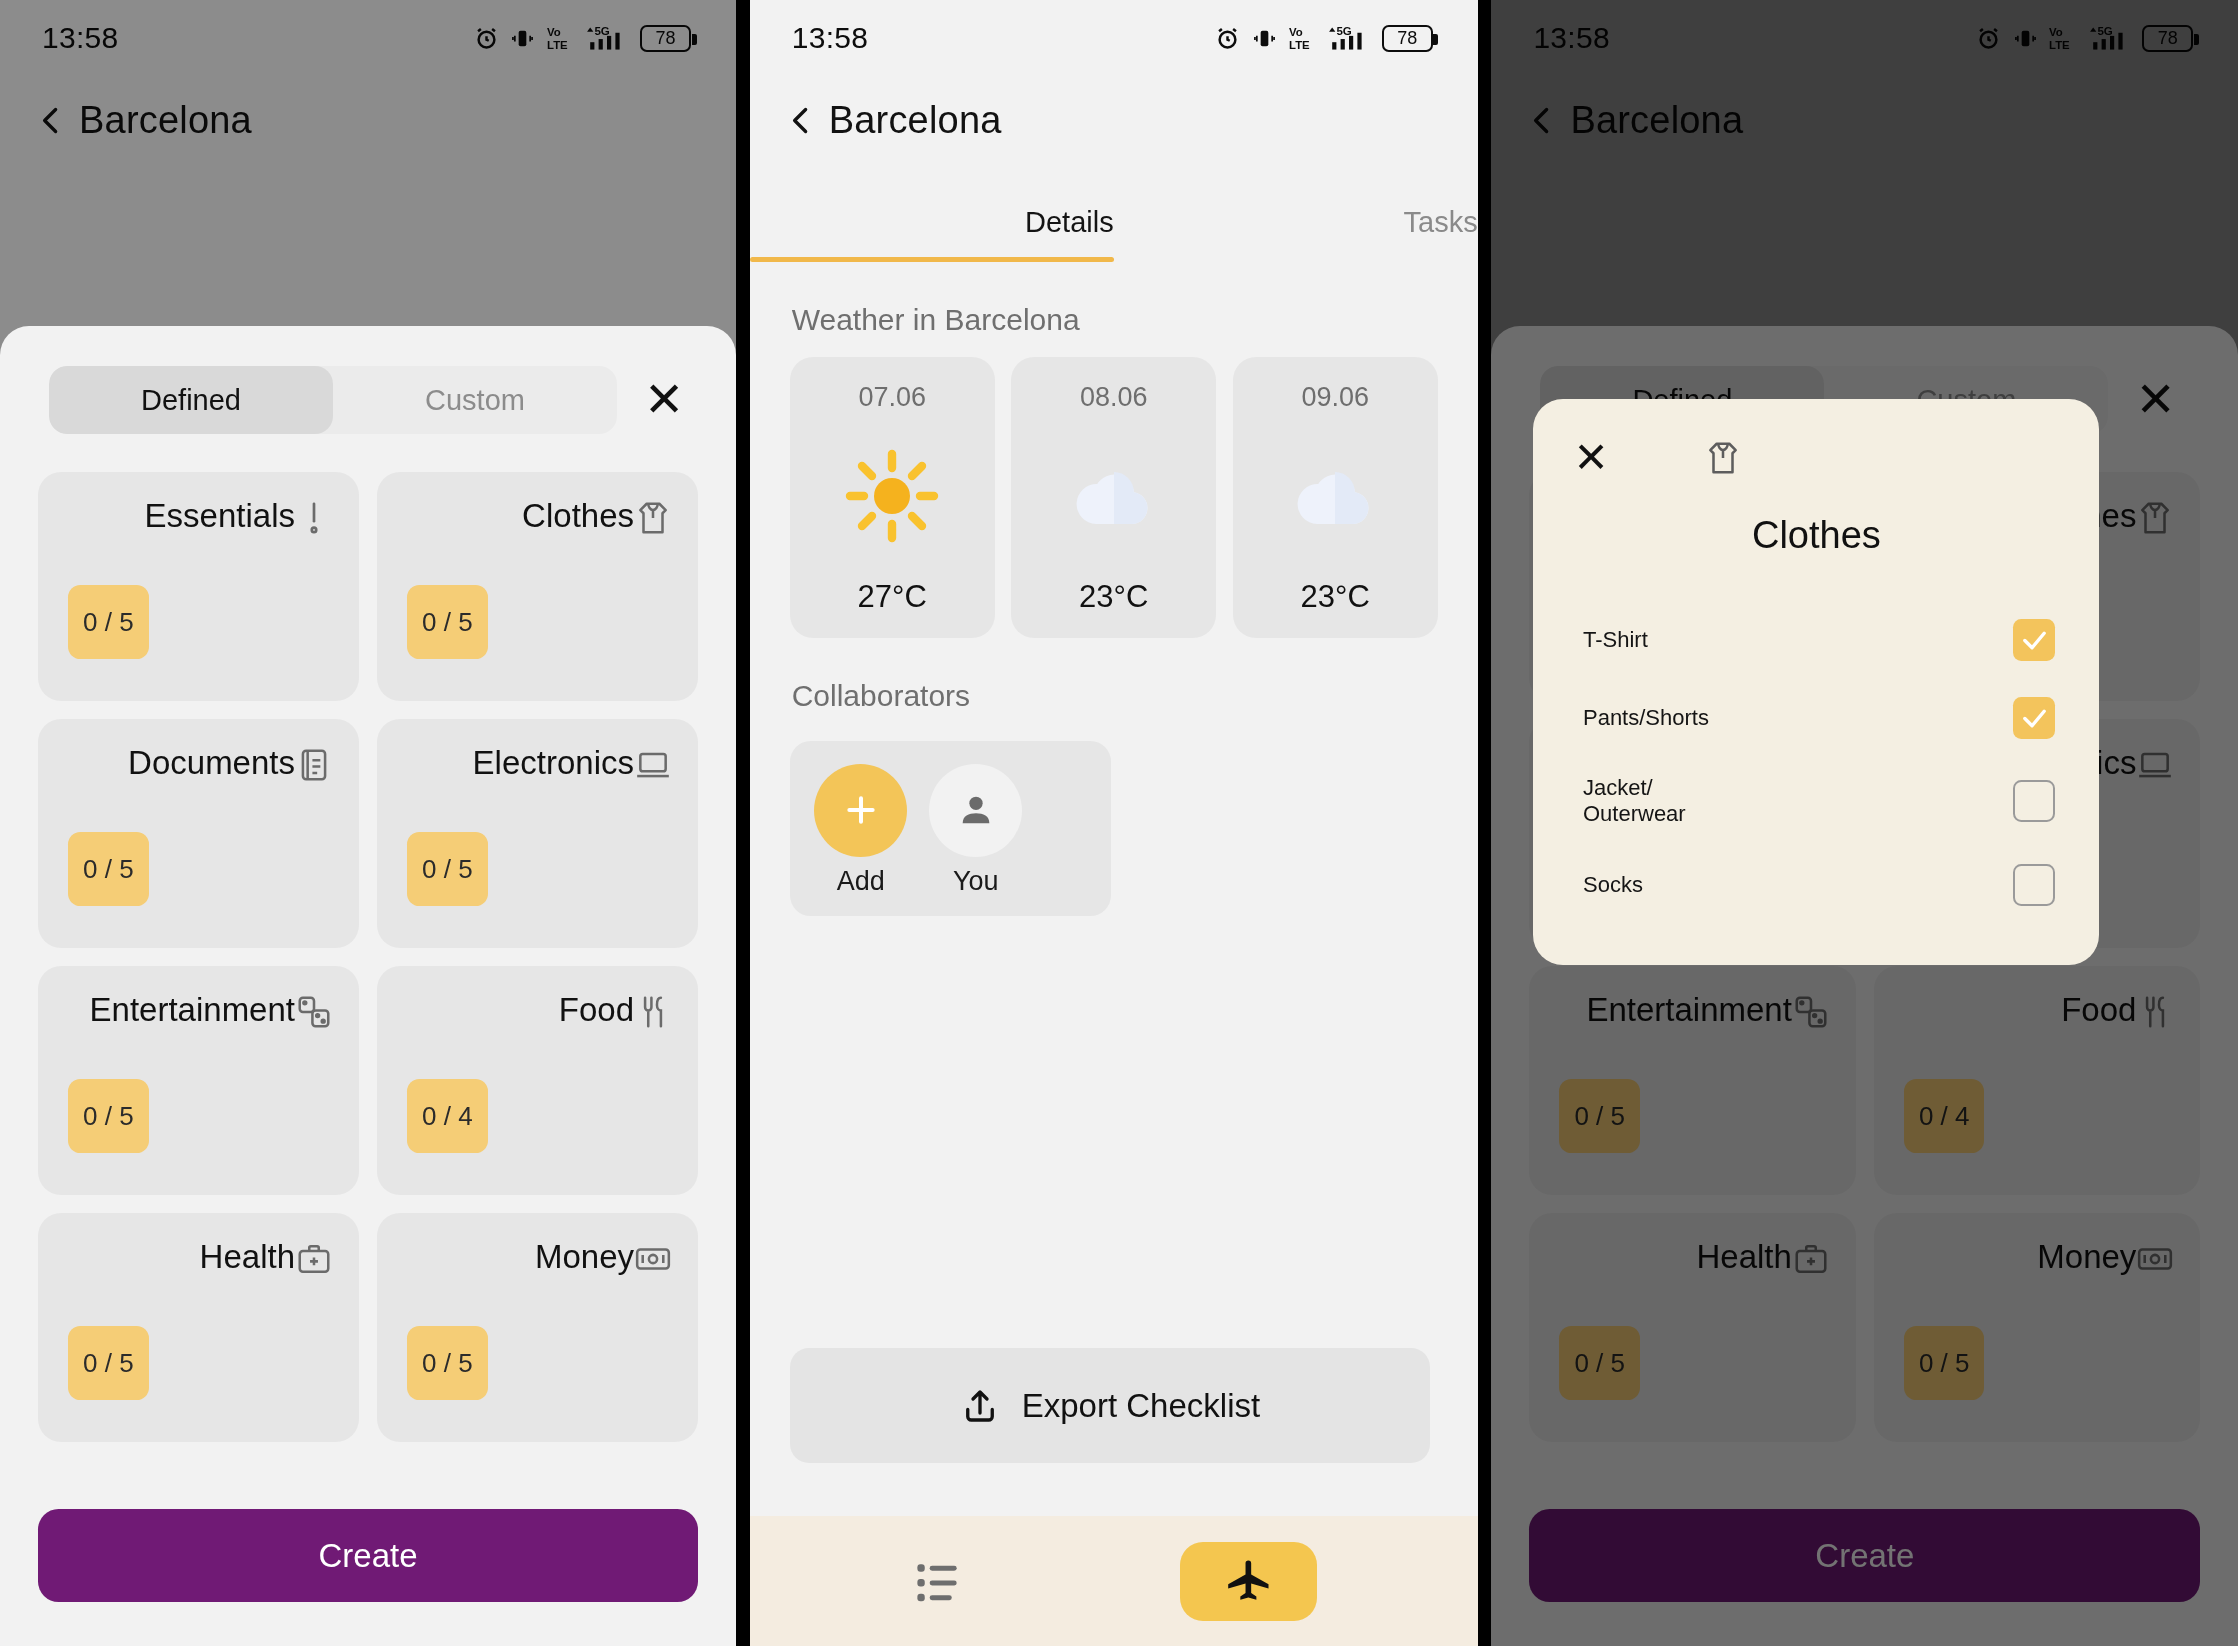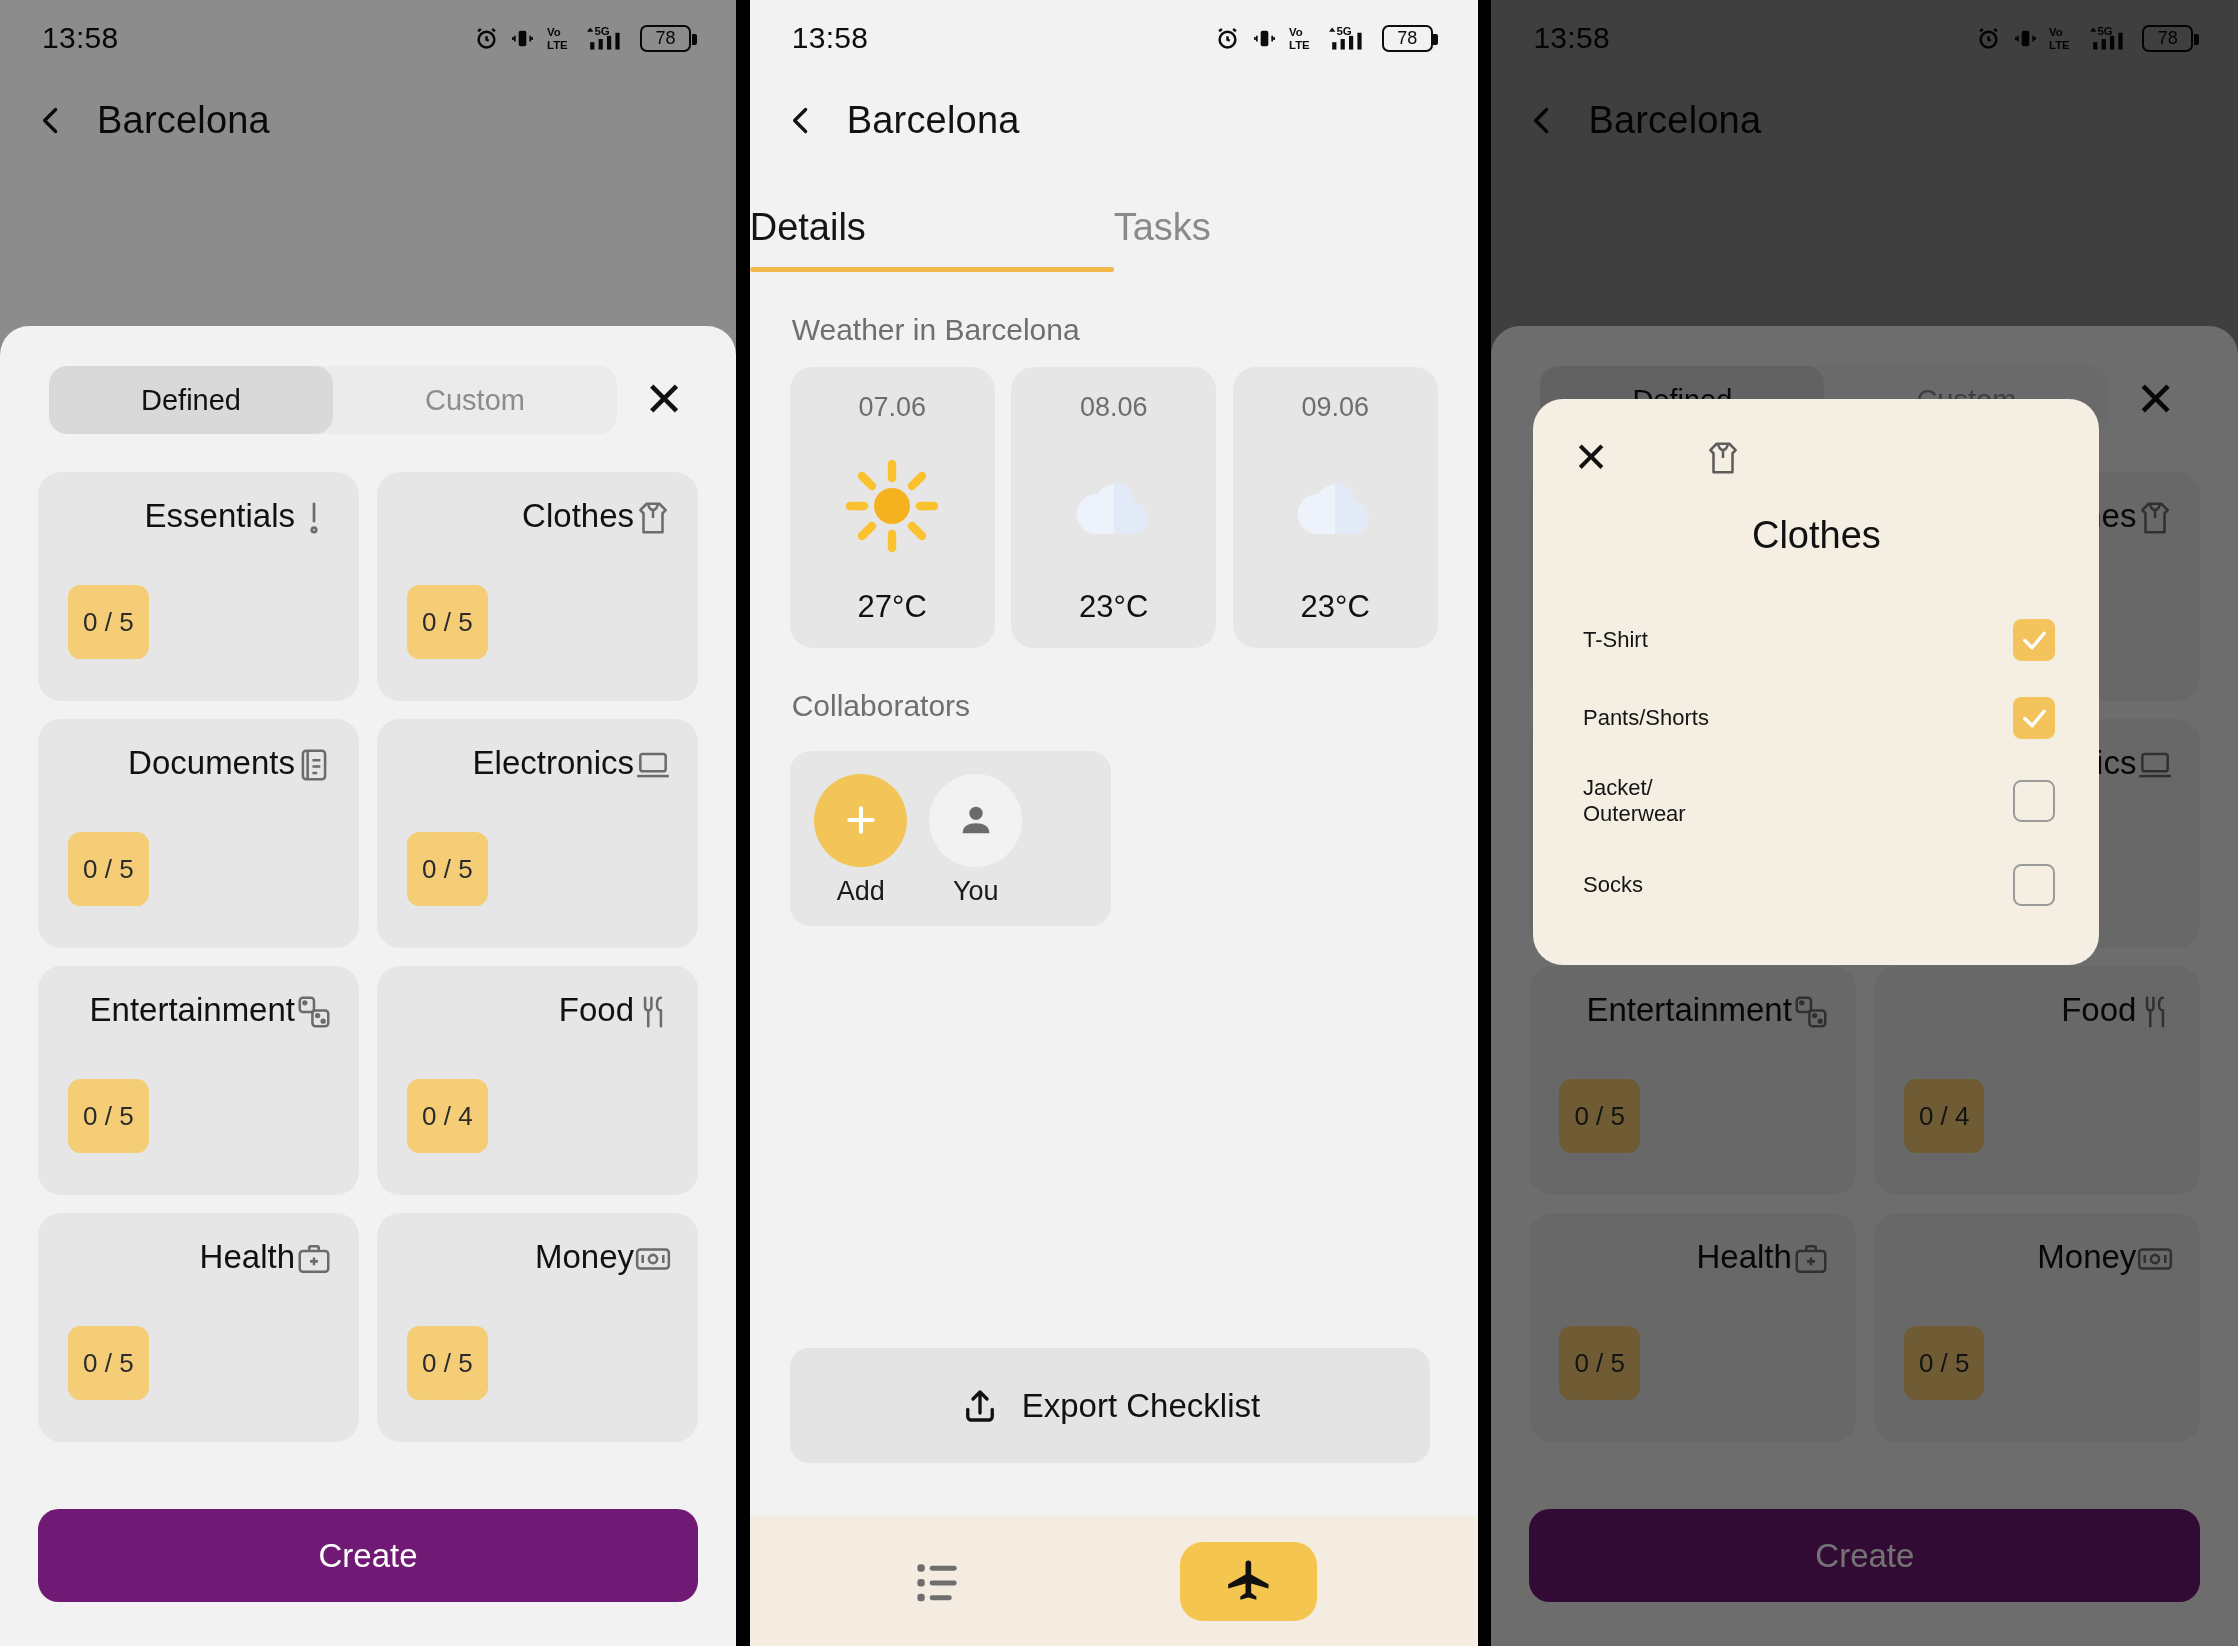--- a/index.html
+++ b/index.html
@@ -37,21 +37,21 @@
     width: 51px; height: 27px; border: 2.7px solid #0d0d0d; border-radius: 6.8px;
     font-size: 18px; display: flex; align-items: center; justify-content: center;
     color: #0d0d0d; position: relative;
   }
   .bat::after {
     content: ""; position: absolute; right: -7.5px; top: 7.5px;
     width: 4.8px; height: 11px; background: #0d0d0d; border-radius: 0 2px 2px 0;
   }
 
   
-  .appbar { height: 89px; display: flex; align-items: center; padding: 0 0 0 35px; gap: 29px; }
+  .appbar { height: 89px; display: flex; align-items: center; padding: 0 0 0 35px; gap: 11px; }
   .back-chevron { width: 33px; height: 33px; }
   .appbar-title { font-size: 38px; color: #121212; letter-spacing: 0.2px; }
 
   
   .dimmer-1 { position: absolute; inset: 0; background: rgba(0,0,0,.42); }
   .sheet {
     position: absolute; left: 0; right: 0; bottom: 0; top: 326px;
     background: #f2f2f2; border-radius: 29px 29px 0 0;
     display: flex; flex-direction: column;
   }
@@ -92,21 +92,21 @@
   .create-wrap { margin-top: auto; padding: 26px 38px 44px 38px; }
   .create-btn {
     background: #701a75; color: #fff; border-radius: 20.5px;
     height: 93px; display: flex; align-items: center; justify-content: center;
     font-size: 33px;
   }
 
   
   .tabs { display: flex; margin-top: 16.4px; }
   .tab {
-    flex: 1; text-align: left; font-size: 38px; color: #8a8a8a;
+    flex: 1; text-align: right; font-size: 29px; color: #8a8a8a;
     padding: 24.6px 0 23px 0; position: relative;
   }
   .tab.active { color: #141414; }
   .tab.active::after {
     content: ""; position: absolute; left: 0; right: 0; bottom: 0;
     height: 4.8px; background: #f1b84a; border-radius: 2.7px;
   }
   .section-label { font-size: 30px; color: #6f6f6f; padding: 41px 0 20.5px 42px; }
   .weather-row { display: flex; gap: 16.4px; padding: 0 40px; }
   .wcard {

